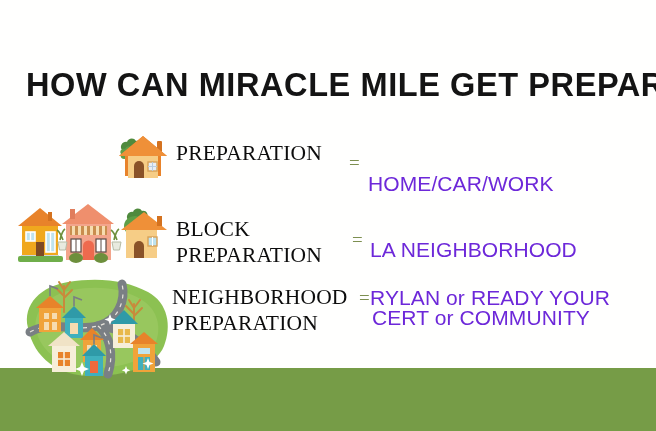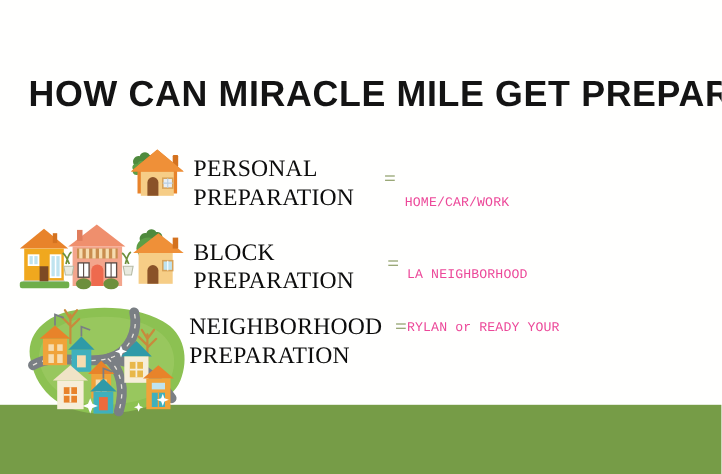--- a/index.html
+++ b/index.html
@@ -82,23 +82,23 @@
     color: #7d8f50;
     font-family: "Liberation Serif", serif;
     font-size: 19px;
   }
   #row-1 .eq { left: 349px; top: 24px; }
   #row-2 .eq { left: 352px; top: 29px; }
   #row-3 .eq { left: 359px; top: 17px; }
 
   .value {
     position: absolute;
-    color: #ec4899;
-    font-family: Liberation Mono, monospace;
-    font-size: 12px;
+    color: #6d28d9;
+    font-family: Liberation Sans, sans-serif;
+    font-size: 21px;
     line-height: 24px;
     letter-spacing: 0.1px;
     white-space: pre-line;
   }
   #row-1 .value { left: 368px; top: 20px; }
   #row-2 .value { left: 370px; top: 14px; }
   #row-3 .value { left: 372px; top: 12px; }
 
   svg { display: block; }
 </style>
@@ -132,21 +132,20 @@
 
         <path d="M22 50 L22 38 a5 5 0 0 1 10 0 L32 50 Z" fill="#8a5228"></path>
 
         <rect x="36" y="34" width="9" height="9" fill="#e8eef5" stroke="#d8a257" stroke-width="1.4"></rect>
         <line x1="40.5" y1="34" x2="40.5" y2="43" stroke="#b9cde0" stroke-width="1"></line>
         <line x1="36" y1="38.5" x2="45" y2="38.5" stroke="#b9cde0" stroke-width="1"></line>
       </svg>
     </div>
 
     <div class="label">
-      <div>PERSONAL</div>
       <div>PREPARATION</div>
     </div>
 
     <div class="eq">=</div>
 
     <div class="value">
       <div>HOME/CAR/WORK</div>
     </div>
   </div>
 
@@ -312,16 +311,17 @@
     </div>
 
     <div class="label">
       <div>NEIGHBORHOOD</div>
       <div>PREPARATION</div>
     </div>
 
     <div class="eq">=</div>
 
     <div class="value">
+      <div>CERT or COMMUNITY</div>
     </div>
   </div>
 
 </div>
 
 </body></html>

